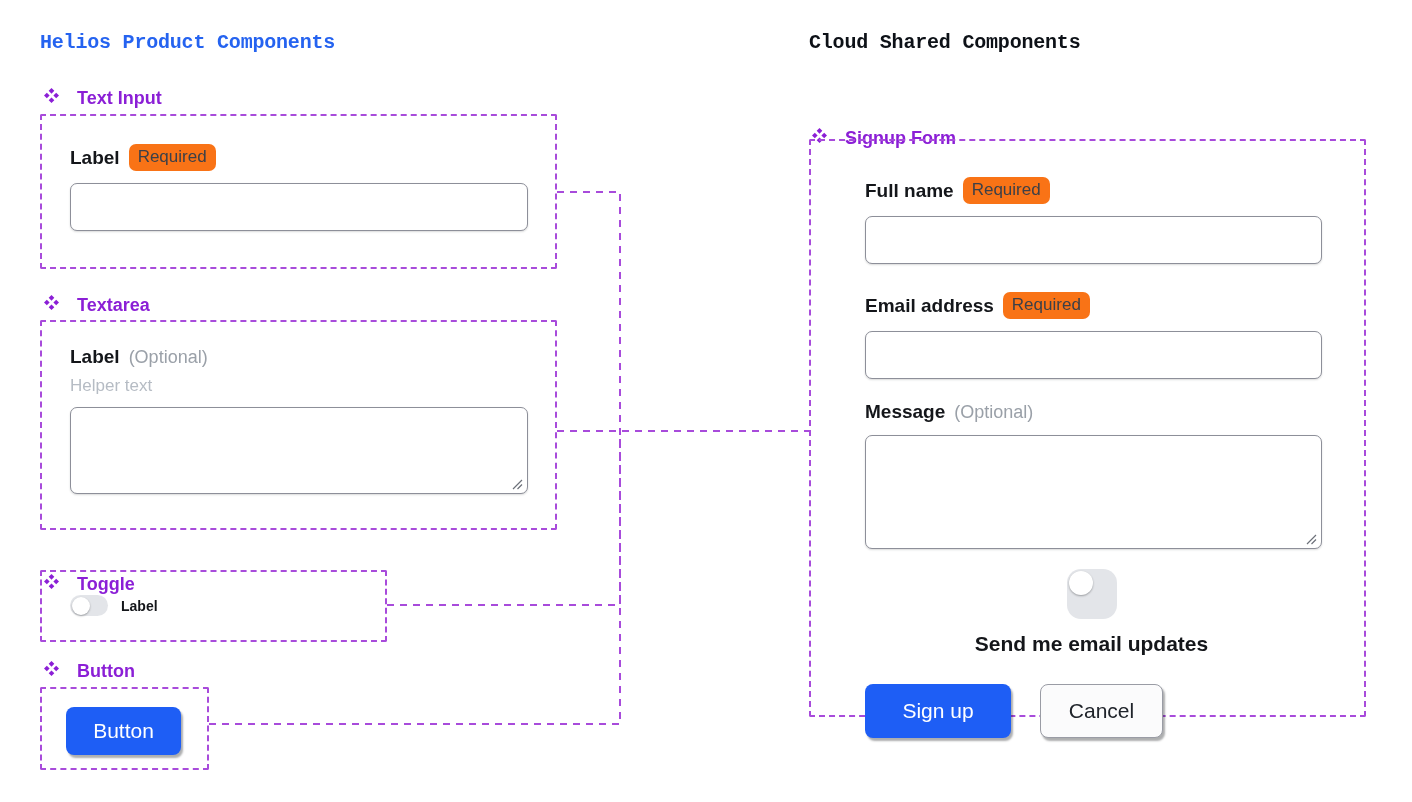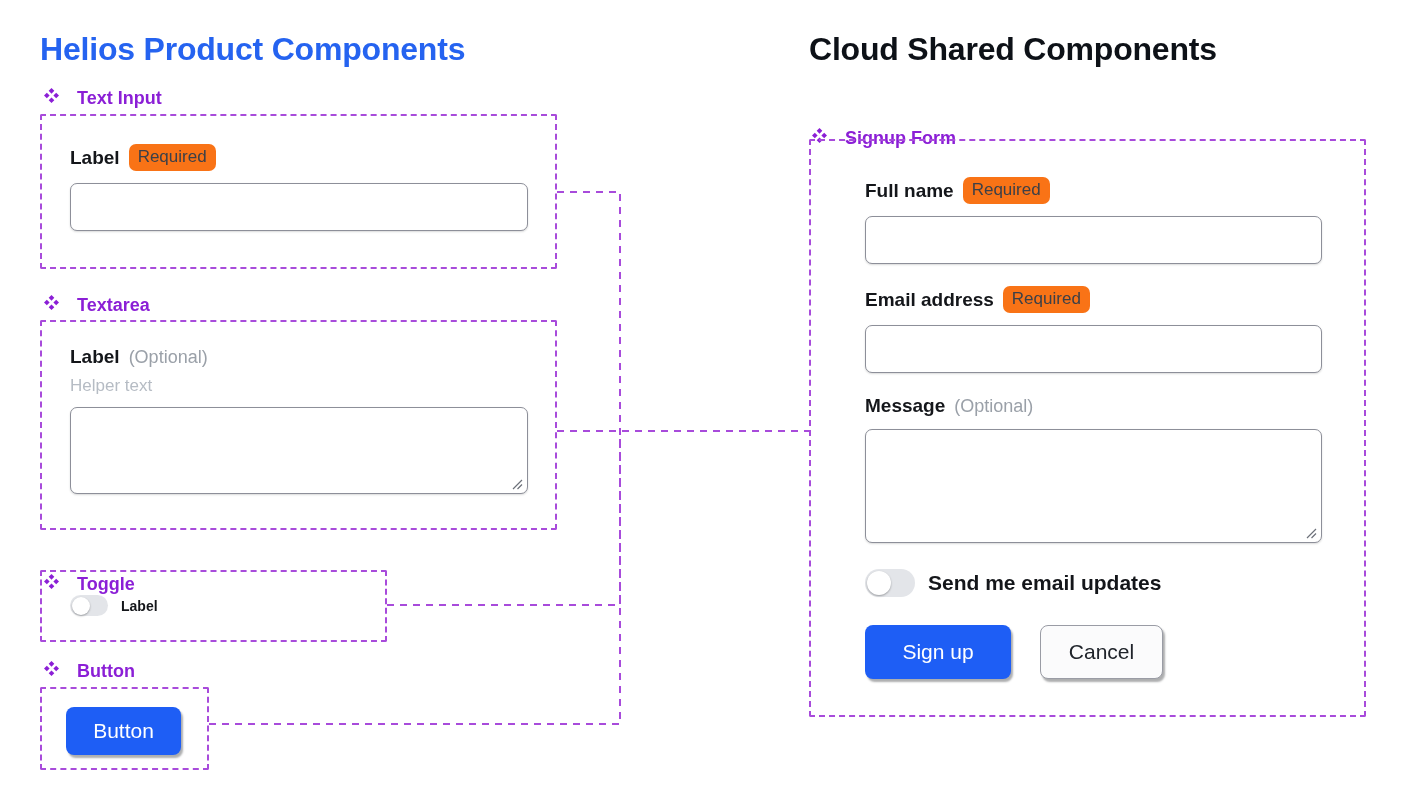--- a/index.html
+++ b/index.html
@@ -7,22 +7,23 @@
     width: 1412px; height: 802px;
     background: #ffffff;
     font-family: "Liberation Sans", sans-serif;
     overflow: hidden;
   }
   .canvas { position: relative; width: 1412px; height: 802px; }
 
   
   .col-title {
     position: absolute;
-    font-size: 32px; font-weight: 700; letter-spacing: -0.2px;
-    white-space: nowrap;
+    font-size: 20px; font-weight: 700; letter-spacing: -0.2px;
+    white-space: nowrap;
+    font-family: Liberation Mono, monospace;
   }
   #title-left  { left: 40px;  top: 31px; color: #2563f0; }
   #title-right { left: 809px; top: 31px; color: #0d1117; }
 
   .group-label {
     position: absolute;
     display: flex; align-items: flex-start; gap: 18px;
     font-size: 18px; font-weight: 700; color: #8b1fd6;
     white-space: nowrap;
   }
@@ -214,37 +215,37 @@
 
   <div class="group-box" style="left:809px; top:139px; width:557px; height:578px;">
     <div style="padding:36px 46px 0 54px;">
 
       <div class="field-label-row">
         <span class="field-label">Full name</span>
         <span class="badge">Required</span>
       </div>
       <input class="text-input" type="text" style="width: 457px;" placeholder="">
 
-      <div class="field-label-row" style="margin-top:22px;">
+      <div class="field-label-row" style="margin-top:28px;">
         <span class="field-label">Email address</span>
         <span class="badge">Required</span>
       </div>
       <input class="text-input" type="text" style="width: 457px;" placeholder="">
 
       <div class="field-label-row" style="margin-top:22px;">
         <span class="field-label">Message</span>
         <span class="optional">(Optional)</span>
       </div>
       <div class="text-area" style="width:457px; height:114px;">
         <svg class="resize-grip" viewBox="0 0 14 14">
           <path d="M13 4 L4 13 M13 8.5 L8.5 13" stroke="#6d717a" stroke-width="1.2"></path>
         </svg>
       </div>
 
-      <div class="toggle-row" style="margin-top:26px;">
+      <div class="toggle-row" style="margin-top:20px;flex-direction:column;">
         <div class="toggle lg">
           <div class="knob"></div>
         </div>
         <span class="toggle-label lg">Send me email updates</span>
       </div>
 
       <div style="display:flex; gap:29px; margin-top:28px;">
         <button class="btn btn-primary" style="width:146px; height:54px; font-size:21px;">Sign up</button>
         <button class="btn btn-secondary" style="width:123px; height:54px; font-size:21px;">Cancel</button>
       </div>

